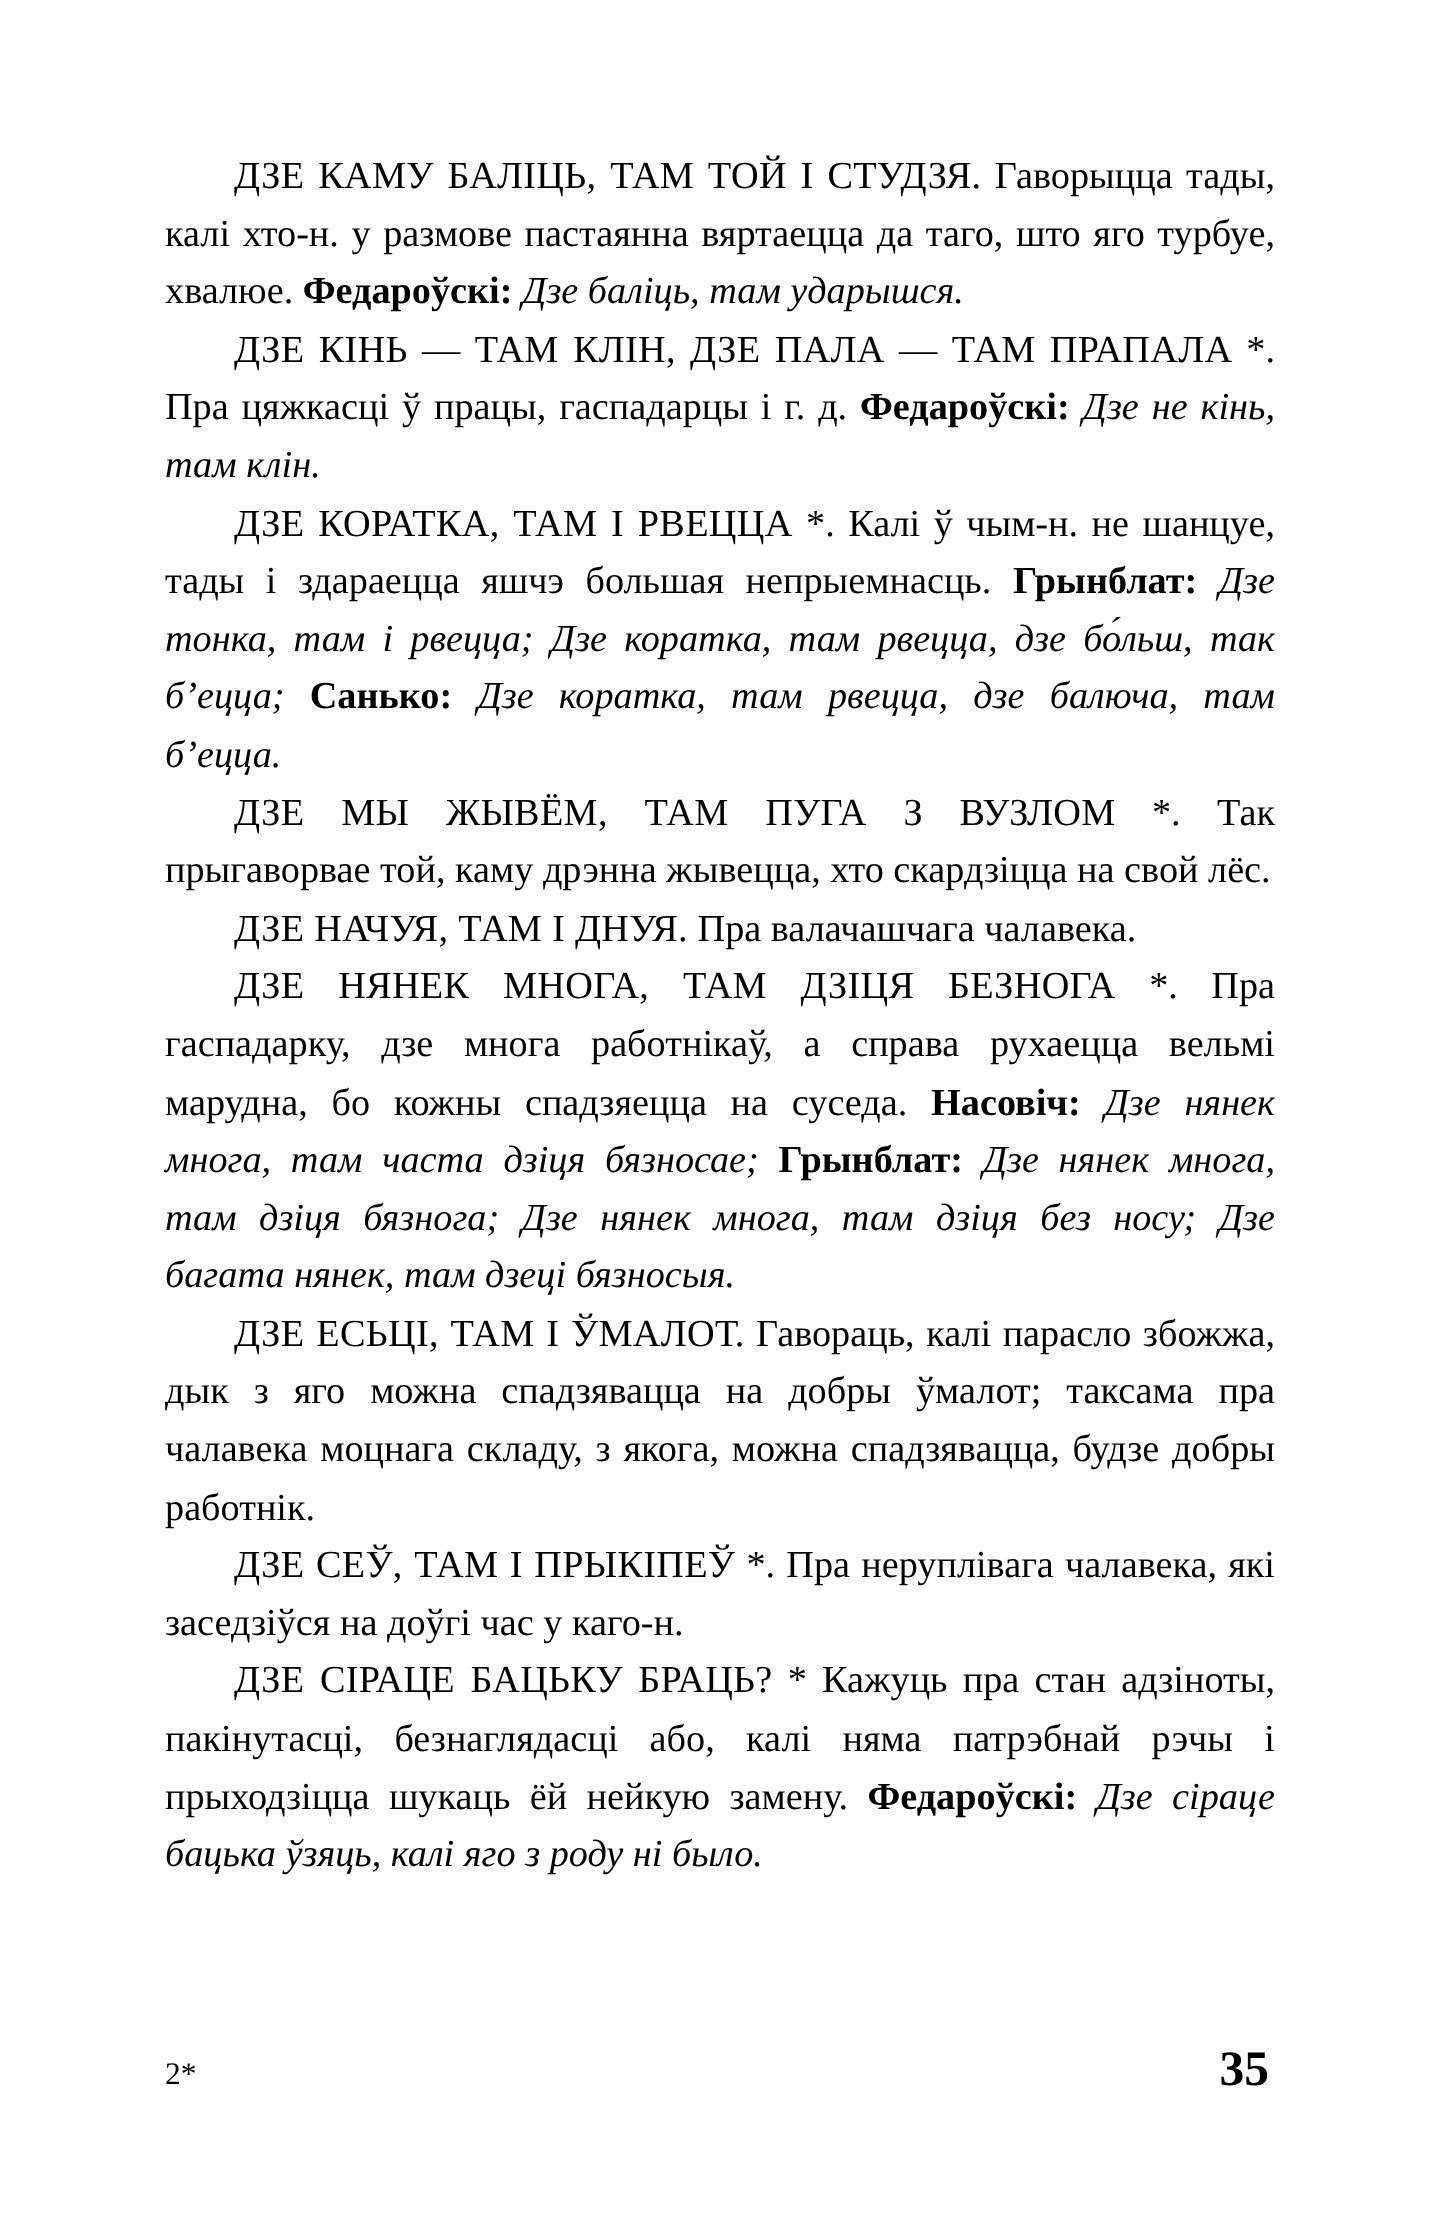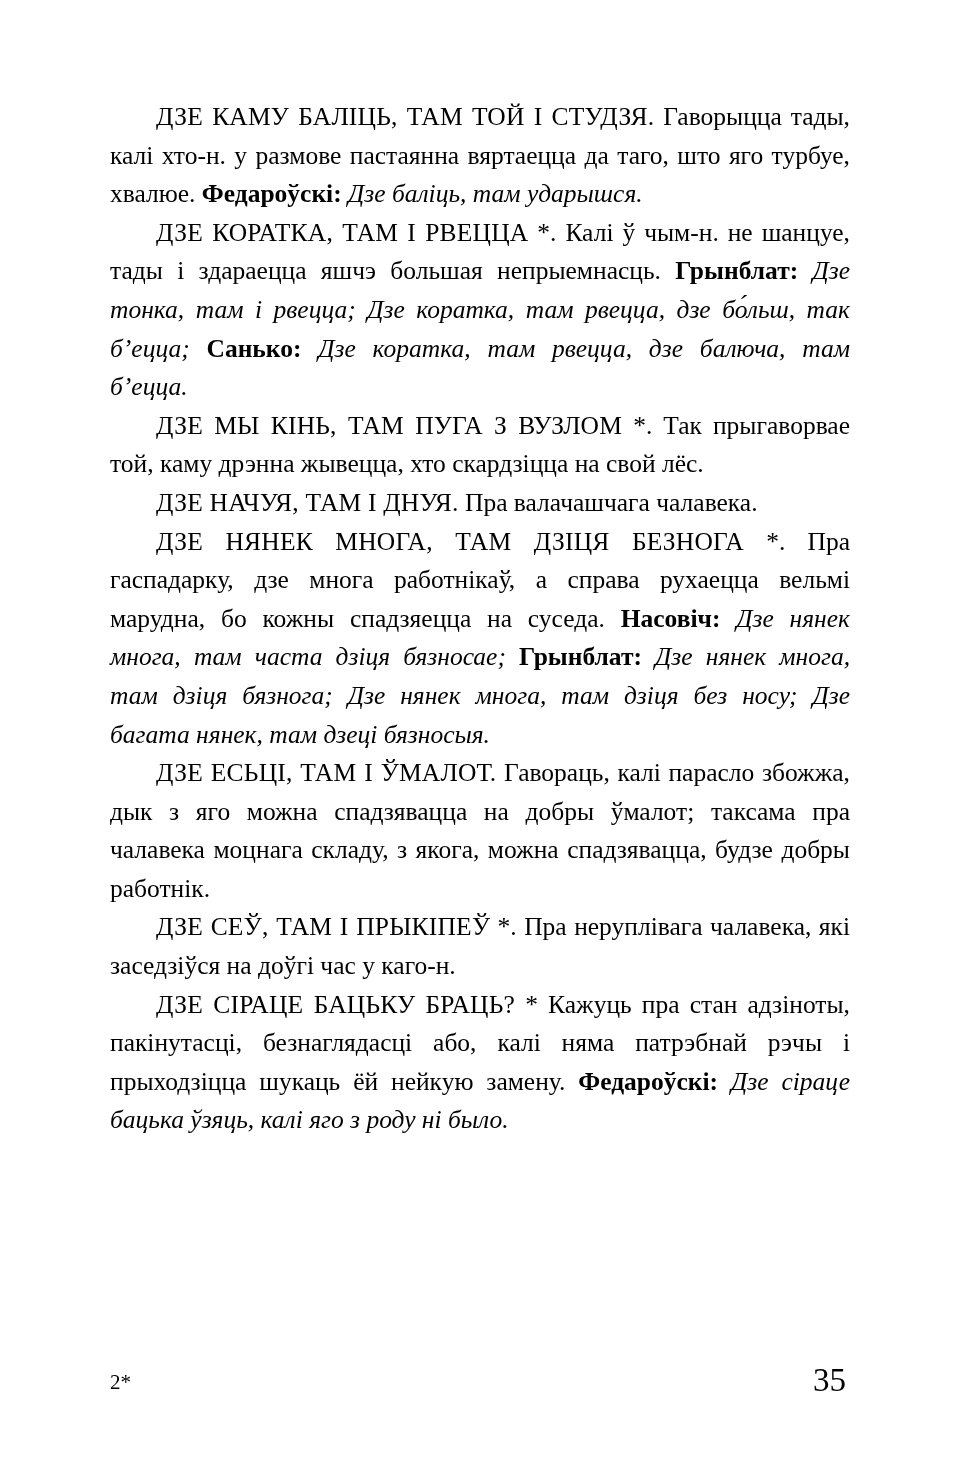--- a/index.html
+++ b/index.html
@@ -76,40 +76,44 @@
     line-height: 21px;
     font-family: "Liberation Serif", "DejaVu Serif", serif;
   }
   .folio {
     position: absolute;
     right: 0;
     bottom: -4px;
     font-size: 33px;
     line-height: 33px;
     font-family: "Liberation Serif", "DejaVu Serif", serif;
+    font-weight: bold;
   }
 </style>
 </head>
 <body>
 
 <div class="page">
 
   <div class="body-text">
 
     <p class="entry">
       <span class="hw">ДЗЕ КАМУ БАЛІЦЬ, ТАМ ТОЙ І СТУДЗЯ.</span><span class="ast"></span><span> Гаворыцца тады, калі хто-н. у размове пастаянна вяртаецца да таго, што яго турбуе, хвалюе. </span><span class="src">Федароўскі:</span><span class="cit"> Дзе баліць, там ударышся.</span>
     </p>
 
+    <p class="entry">
+      <span class="hw">ДЗЕ КІНЬ — ТАМ КЛІН, ДЗЕ ПАЛА — ТАМ ПРАПАЛА</span><span class="ast"> *</span><span>. Пра цяжкасці ў працы, гаспадарцы і г. д. </span><span class="src">Федароўскі:</span><span class="cit"> Дзе не кінь, там клін.</span>
+    </p>
 
     <p class="entry">
       <span class="hw">ДЗЕ КОРАТКА, ТАМ І РВЕЦЦА</span><span class="ast"> *</span><span>. Калі ў чым-н. не шанцуе, тады і здараецца яшчэ большая непрыемнасць. </span><span class="src">Грынблат:</span><span class="cit"> Дзе тонка, там і рвецца; Дзе коратка, там рвецца, дзе бо́льш, так б’ецца; </span><span class="src">Санько:</span><span class="cit"> Дзе коратка, там рвецца, дзе балюча, там б’ецца.</span>
     </p>
 
     <p class="entry">
-      <span class="hw">ДЗЕ МЫ КІНЬ, ТАМ ПУГА З ВУЗЛОМ</span><span class="ast"> *</span><span>. Так прыгаворвае той, каму дрэнна жывецца, хто скардзіцца на свой лёс.</span>
+      <span class="hw">ДЗЕ МЫ ЖЫВЁМ, ТАМ ПУГА З ВУЗЛОМ</span><span class="ast"> *</span><span>. Так прыгаворвае той, каму дрэнна жывецца, хто скардзіцца на свой лёс.</span>
     </p>
 
     <p class="entry">
       <span class="hw">ДЗЕ НАЧУЯ, ТАМ І ДНУЯ.</span><span class="ast"></span><span> Пра валачашчага чалавека.</span>
     </p>
 
     <p class="entry">
       <span class="hw">ДЗЕ НЯНЕК МНОГА, ТАМ ДЗІЦЯ БЕЗНОГА</span><span class="ast"> *</span><span>. Пра гаспадарку, дзе многа работнікаў, а справа рухаецца вельмі марудна, бо кожны спадзяецца на суседа. </span><span class="src">Насовіч:</span><span class="cit"> Дзе нянек многа, там часта дзіця бязносае; </span><span class="src">Грынблат:</span><span class="cit"> Дзе нянек многа, там дзіця бязнога; Дзе нянек многа, там дзіця без носу; Дзе багата нянек, там дзеці бязносыя.</span>
     </p>
 

